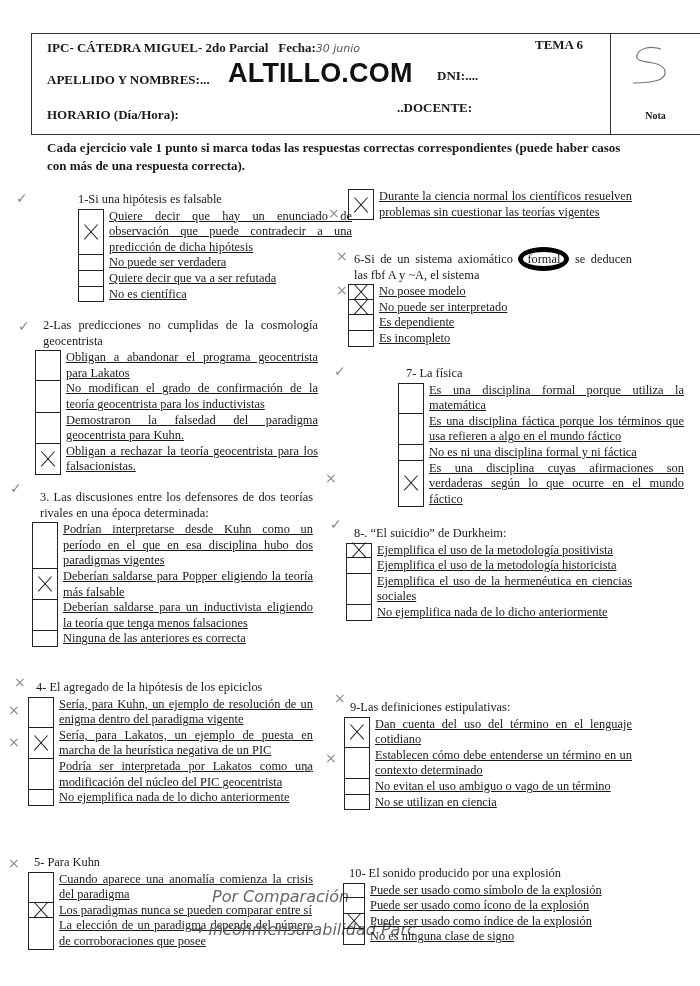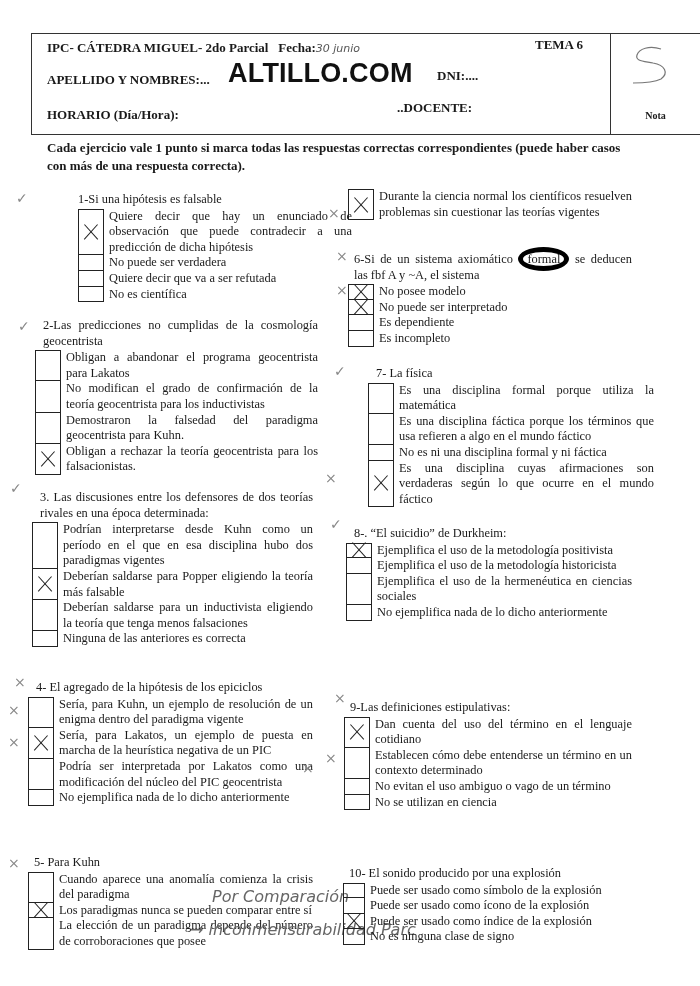--- a/index.html
+++ b/index.html
@@ -13,21 +13,21 @@
   .hand { font-family:"DejaVu Sans", sans-serif; font-weight:normal; font-size:11px; color:#555; font-style:italic; }
   .instr { position:absolute; left:47px; top:139px; width:590px; font-weight:bold; font-size:13px; line-height:18px; }
   .q { position:absolute; font-size:12.4px; line-height:15.6px; }
   .q-title { margin:0 0 1px 0; text-align:justify; }
   .opt { display:flex; align-items:stretch; }
   .box { flex:0 0 26px; width:26px; border:1px solid #222; border-top:none; box-sizing:border-box; position:relative; }
   .opt:first-of-type .box, .first .box { border-top:1px solid #222; }
   .box.marked::before, .box.marked::after { content:""; position:absolute; left:50%; top:50%; width:20px; height:1.3px; background:#222; }
   .box.marked::before { transform:translate(-50%,-50%) rotate(48deg); }
   .box.marked::after { transform:translate(-50%,-50%) rotate(-48deg); }
-  .opt-text { padding-left:5px; text-align:justify; flex:1; }
+  .opt-text { padding-left:5px; text-align:justify; flex:1;text-decoration:underline; }
   .tick { position:absolute; color:#888; font-size:14px; font-family:"DejaVu Sans", sans-serif; }
   .circle { border:5px solid #000000; border-radius:50%; padding:0 4px; }
   .note { position:absolute; font-family:"DejaVu Sans", sans-serif; font-style:italic; color:#666; font-size:16px; white-space:nowrap; }
 </style>
 </head>
 <body>
 
 <div class="header-box"></div>
 <div class="h-line" style="left:47px;top:40px;">
   <span>IPC- CÁTEDRA MIGUEL- 2do Parcial</span>
@@ -180,21 +180,21 @@
   <div class="opt">
       <div class="box q5o2"></div>
       <div class="opt-text">Es dependiente</div>
     </div>
   <div class="opt">
       <div class="box q5o3"></div>
       <div class="opt-text">Es incompleto</div>
     </div>
 </div>
 
-<div class="q" style="left:336px;top:366px;width:286px;padding-left:32px;">
+<div class="q" style="left:366px;top:366px;width:286px;padding-left:32px;">
   <div class="q-title" style="padding-left:8px">7- La física</div>
   <div class="first">
       <div class="opt">
         <div class="box q6o0"></div>
         <div class="opt-text">Es una disciplina formal porque utiliza la matemática</div>
       </div>
     </div>
   <div class="opt">
       <div class="box q6o1"></div>
       <div class="opt-text">Es una disciplina fáctica porque los términos que usa refieren a algo en el mundo fáctico</div>

